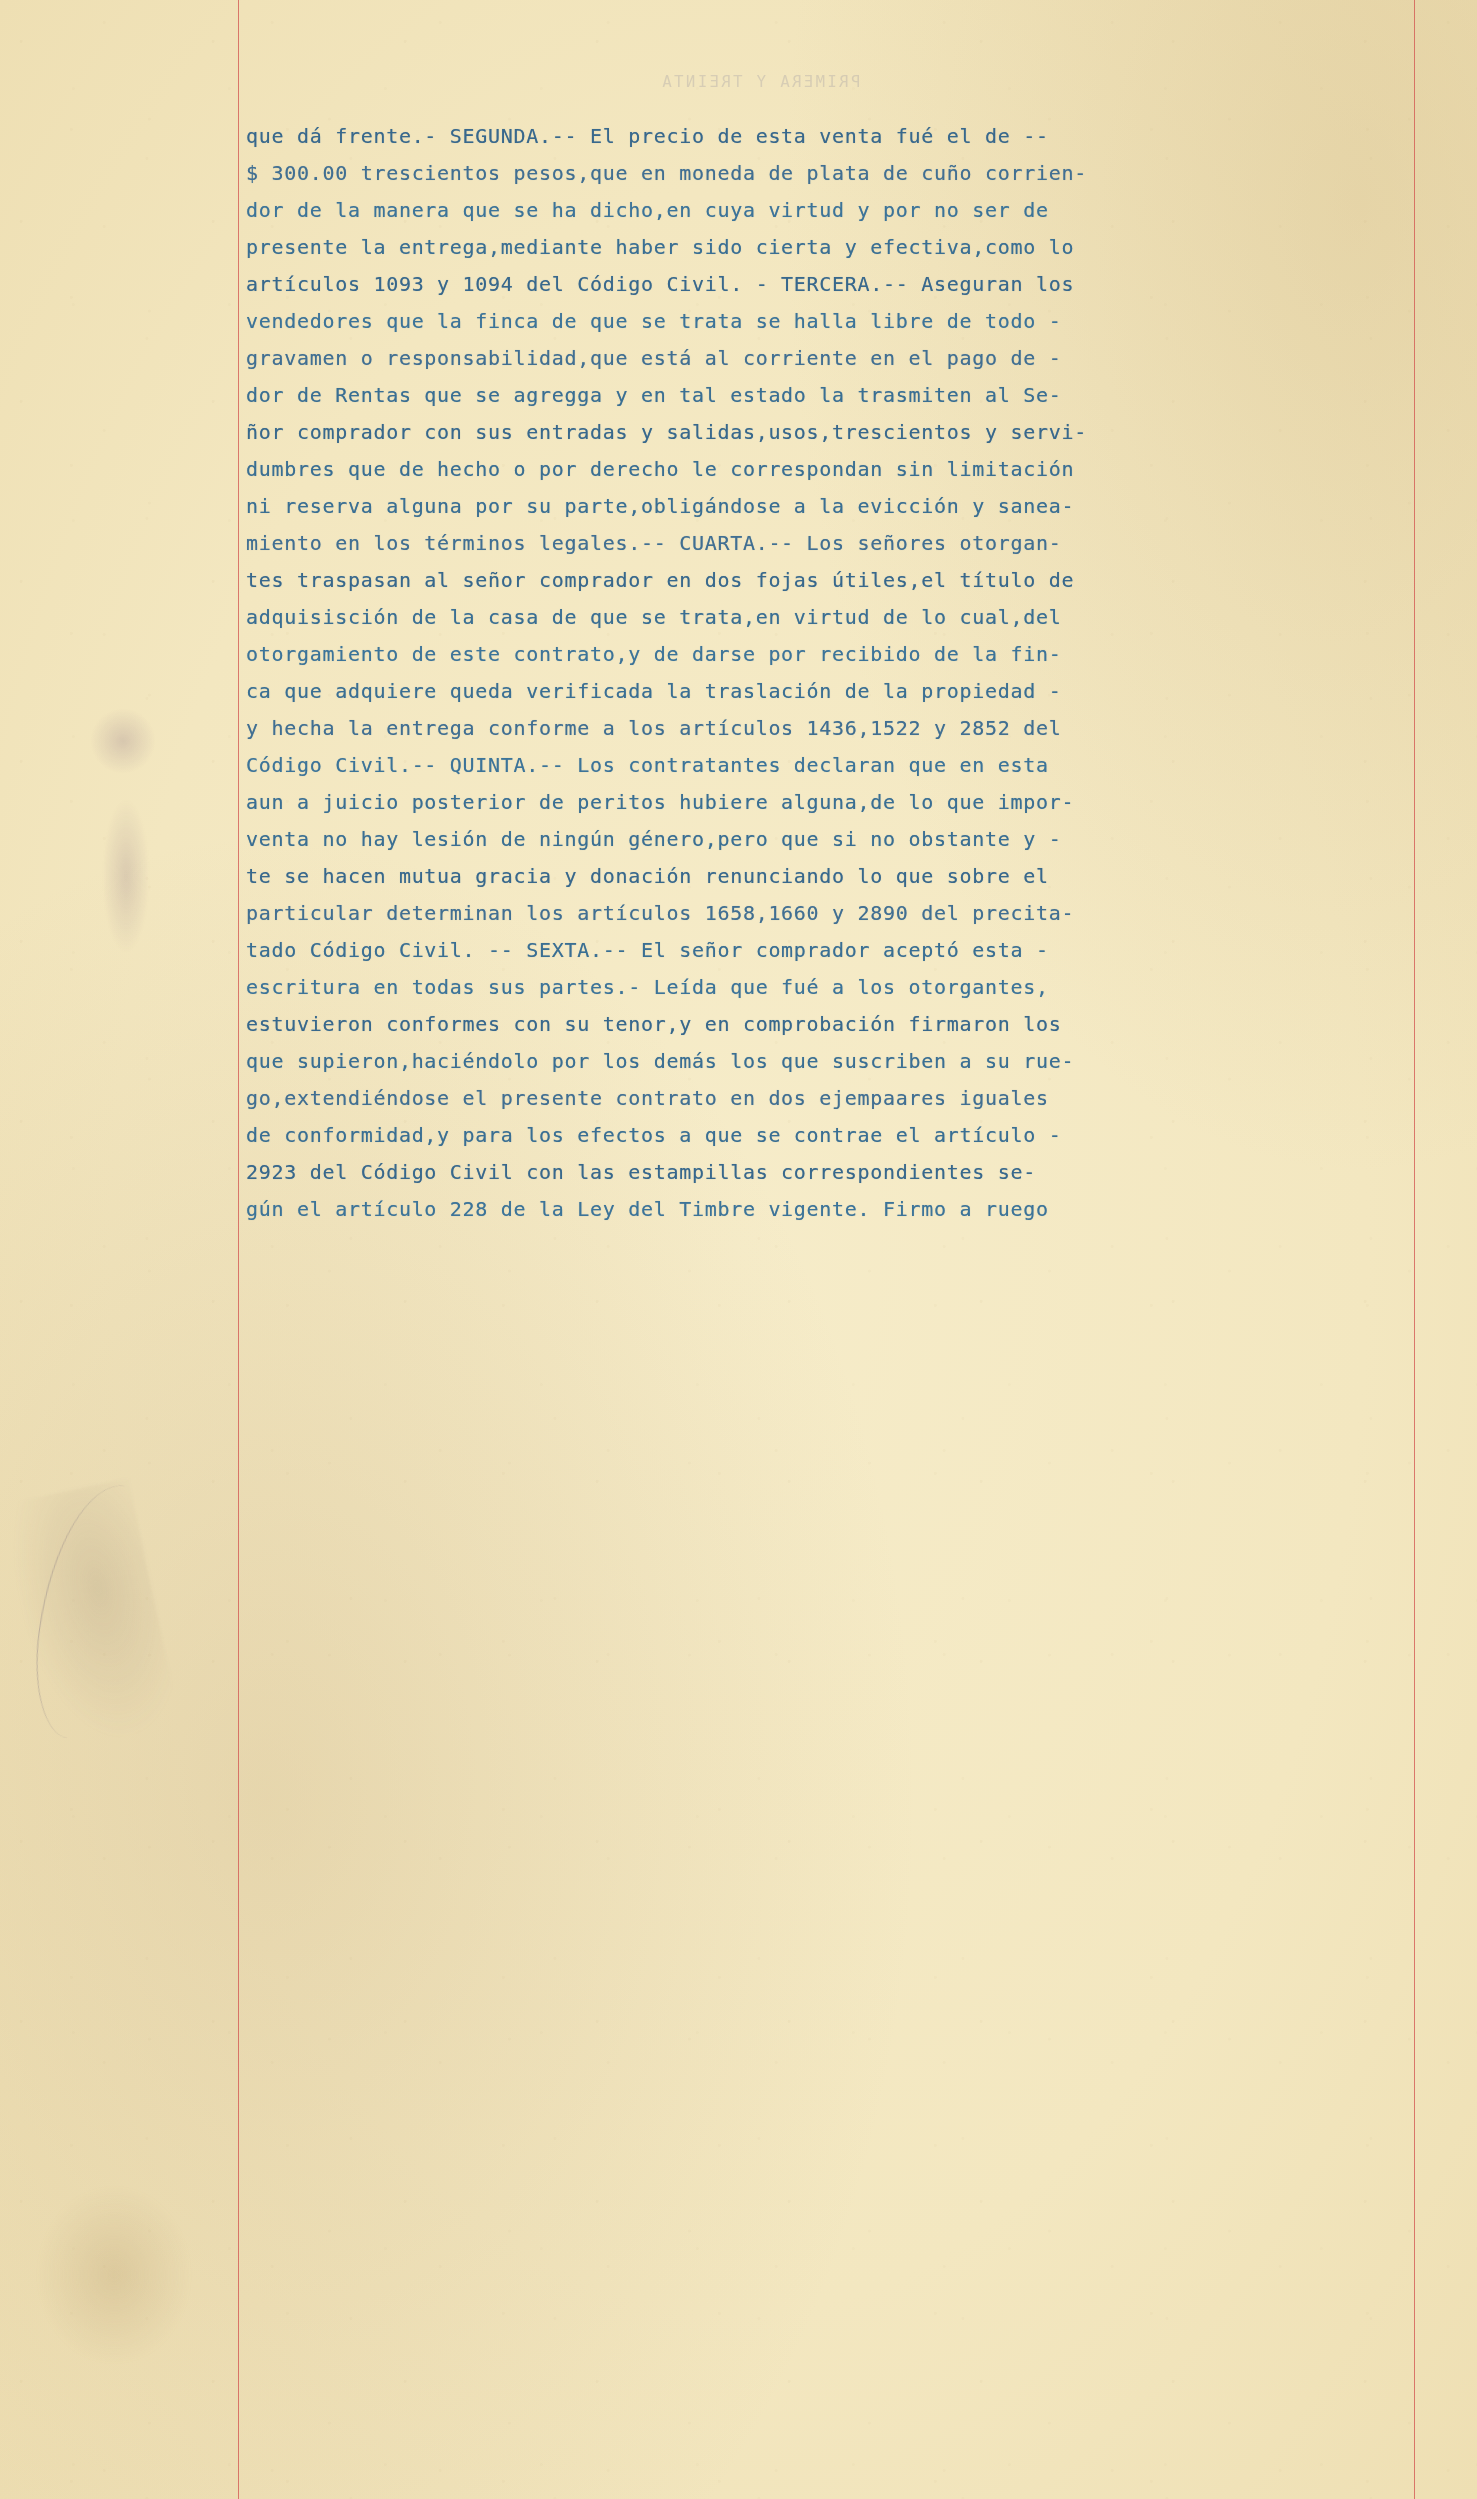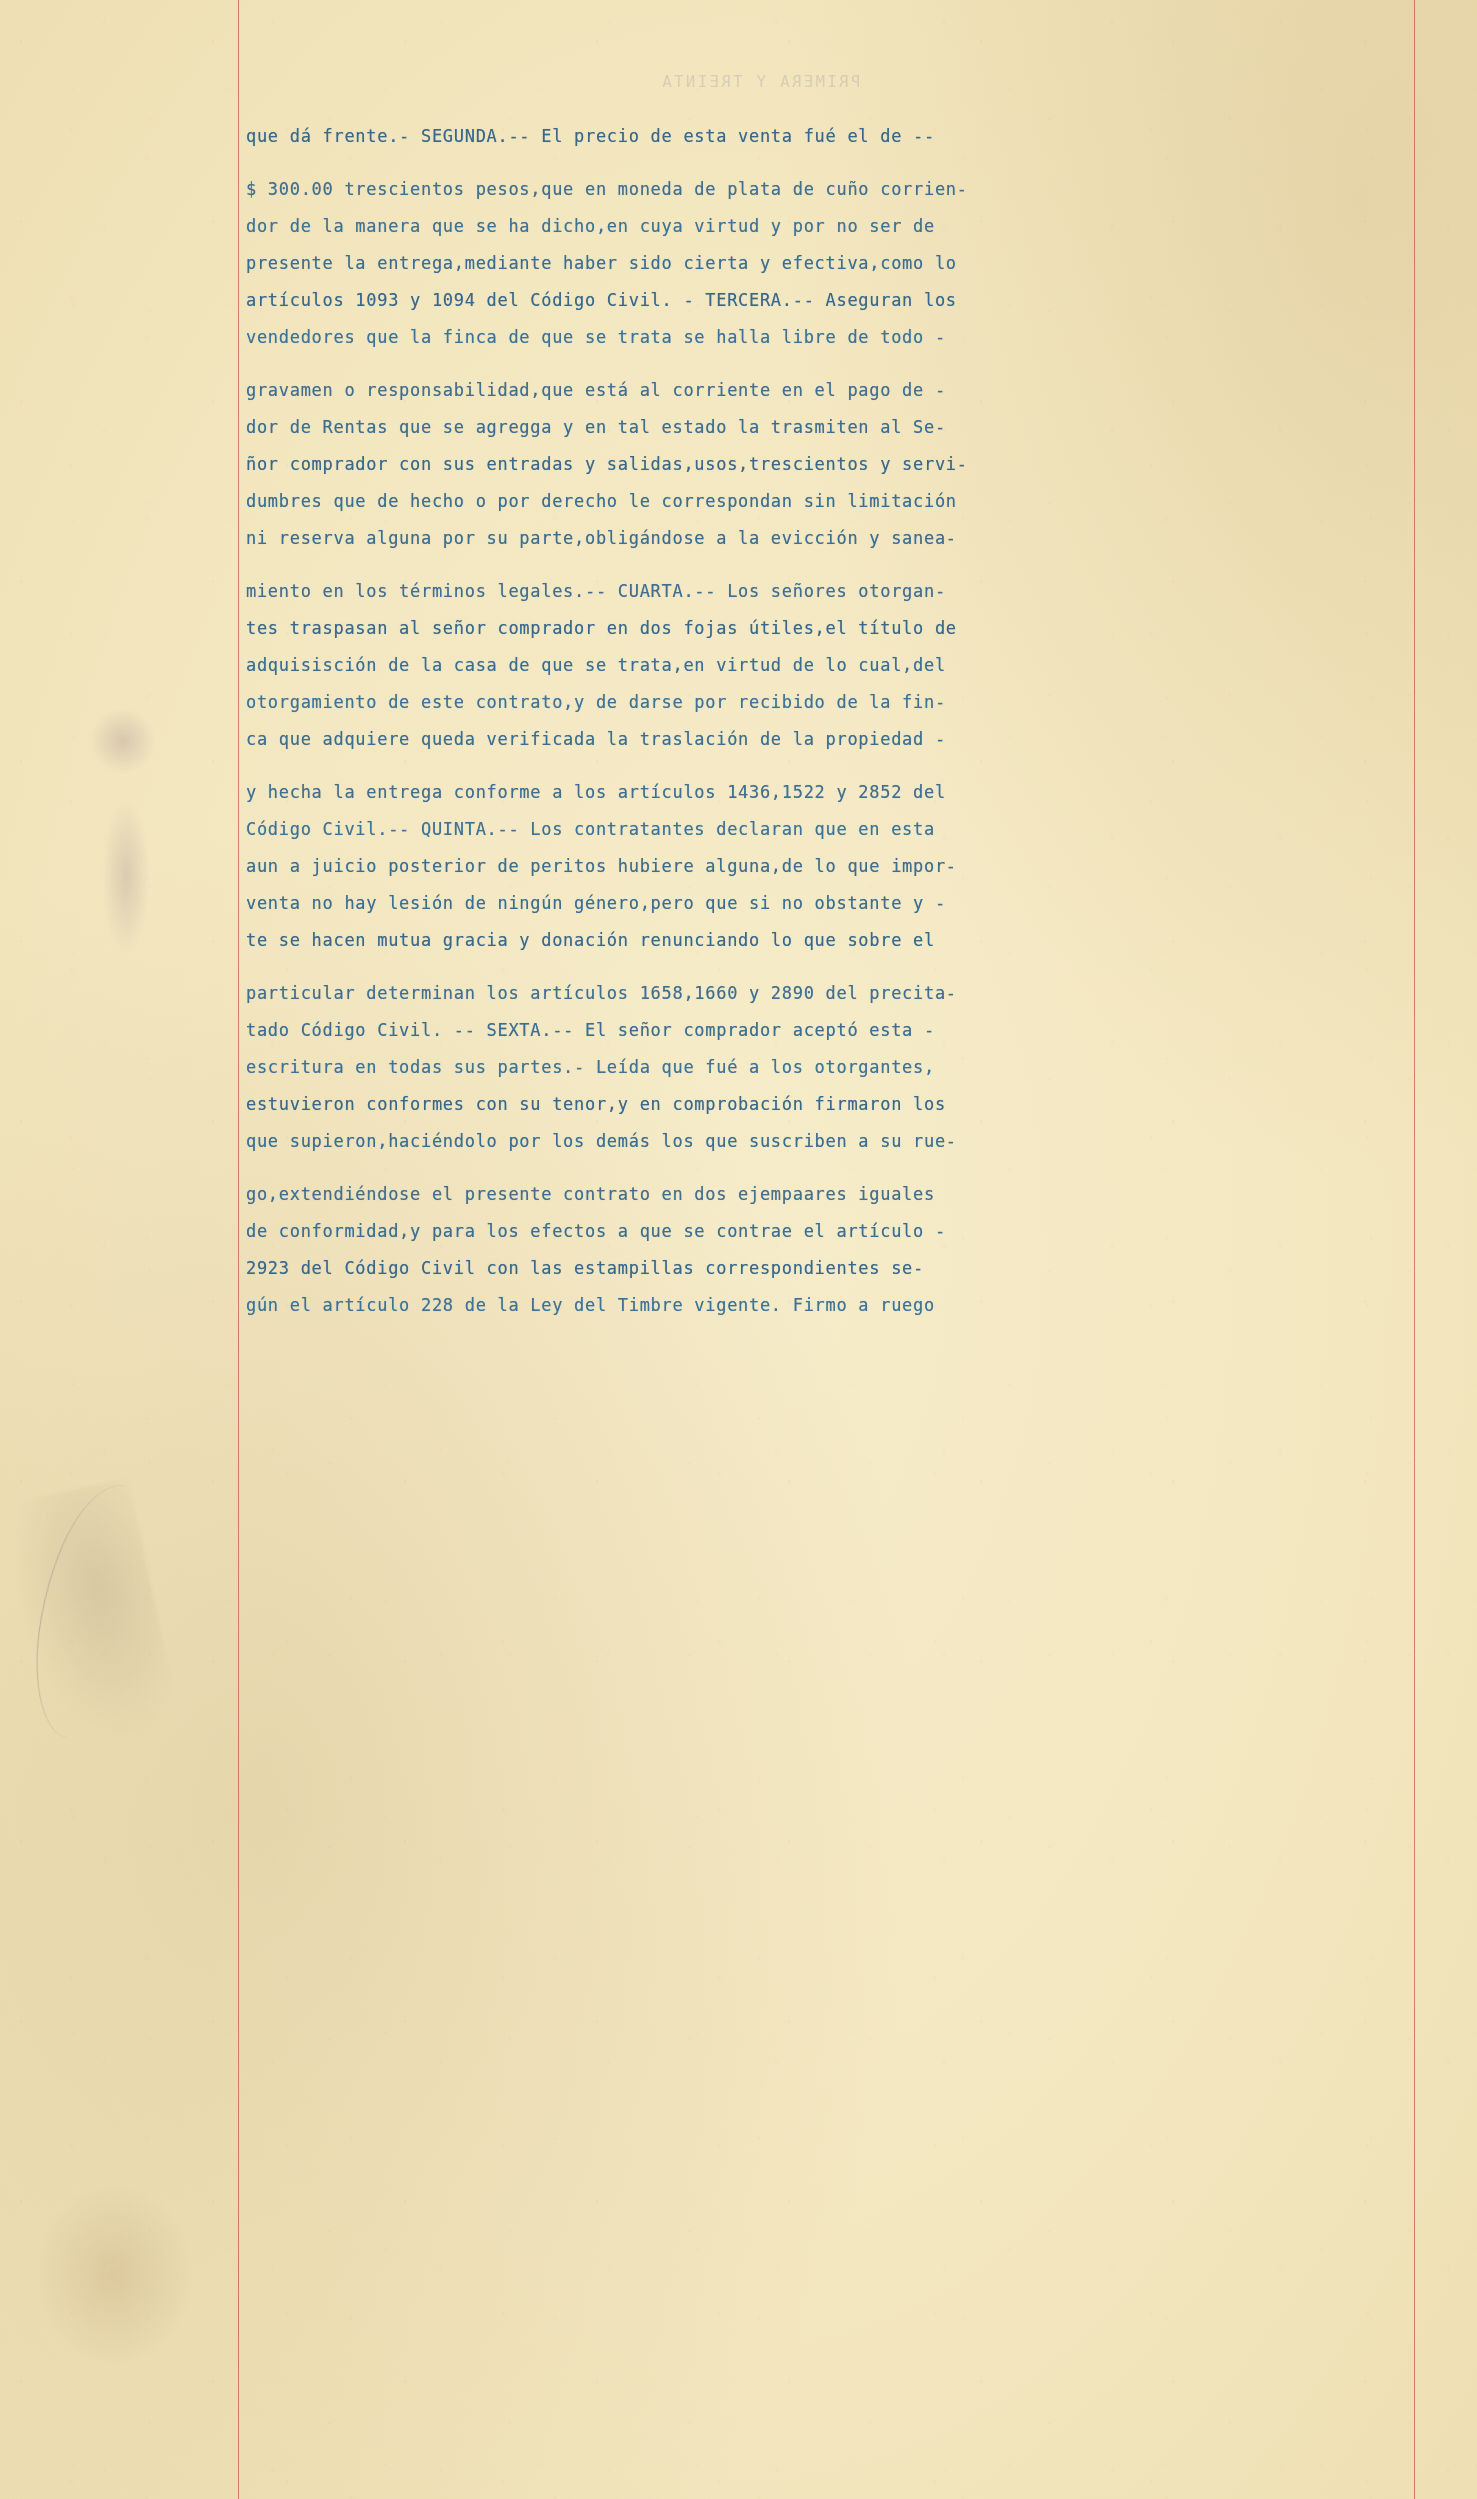--- a/index.html
+++ b/index.html
@@ -103,31 +103,31 @@
   
   .body-text {
     position: absolute;
     left: 246px;
     top: 118px;
     width: 1159px;
   }
   .line {
     height: 37px;
     line-height: 37px;
-    font-size: 17px;
+    font-size: 20px;
     letter-spacing: 0.7px;
     color: #3a6f93;
     white-space: pre;
     font-family: "DejaVu Sans Mono", monospace;
     text-shadow: 0 0 0.7px rgba(60,110,150,0.55);
   }
   
   .line:nth-child(3n)   { color: #3c7499; }
   .line:nth-child(4n+1) { color: #38688c; }
-  .line:nth-child(5n+2) { color: #416f92; margin-top: 16px; }
+  .line:nth-child(5n+2) { color: #416f92; }
 </style>
 </head>
 <body>
 
 <div class="page">
 
   <div class="grain"></div>
 
   <div class="rule left"></div>
   <div class="rule right"></div>

